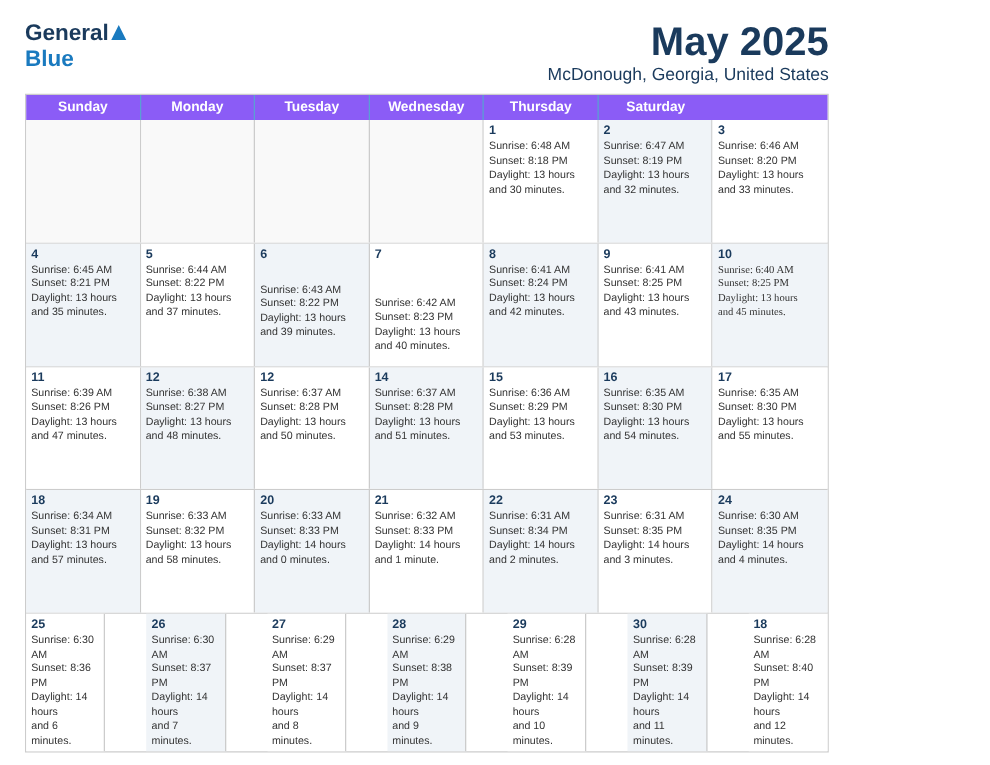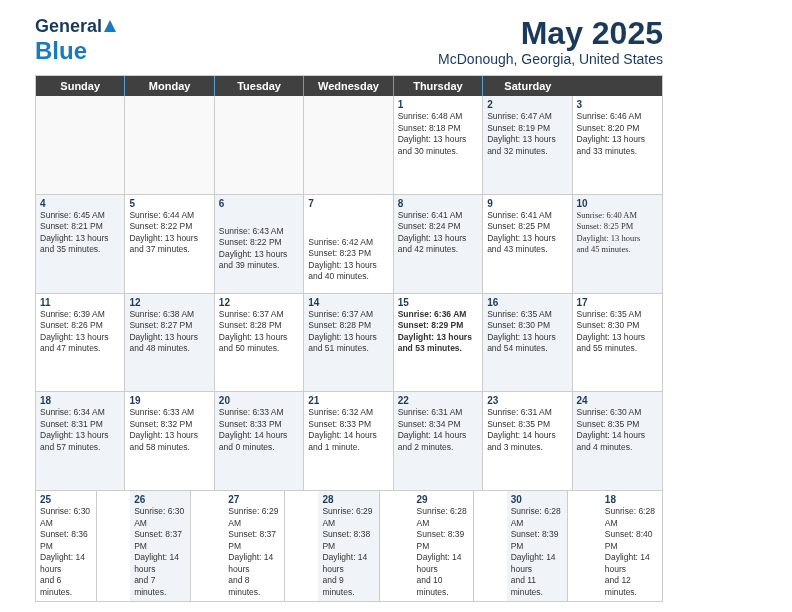--- a/index.html
+++ b/index.html
@@ -6,21 +6,21 @@
     body {
       font-family: Arial, sans-serif;
       background: #fff;
       width: 792px;
       height: 612px;
       overflow: hidden;
     }
     .page {
       width: 683px;
       height: 612px;
-      padding: 16px 20px 10px 35px;
+      padding: 16px 20px 10px 20px;
       display: flex;
       flex-direction: column;
     }
     .header {
       display: flex;
       justify-content: space-between;
       align-items: flex-start;
       margin-bottom: 8px;
     }
     .logo {
@@ -43,21 +43,21 @@
     }
     .calendar {
       flex: 1;
       display: flex;
       flex-direction: column;
       border: 1px solid #ccc;
     }
     .cal-header {
       display: grid;
       grid-template-columns: repeat(7, 1fr);
-      background: #404040;
+      background: #8b5cf6;
     }
     .cal-header-cell {
       color: #fff;
       font-size: 11px;
       font-weight: bold;
       text-align: center;
       padding: 4px 2px;
       border-right: 1px solid #5a9fd4;
     }
     .cal-header-cell:last-child { border-right: none; }
@@ -102,21 +102,21 @@
 
 <div class="page">
   <div class="header">
     <div class="logo">
       <span style="display:flex;align-items:center;">
         <span style="font-size:18px;font-weight:bold;color:#1a3a5c;">General</span>
         <svg width="14" height="14" viewBox="0 0 14 14" style="margin-left:1px;margin-top:-2px;">
           <polygon points="7,1 13,13 1,13" fill="#1a7abf"></polygon>
         </svg>
       </span>
-      <span style="font-size:24px;font-weight:bold;color:#1a7abf;">Blue</span>
+      <span style="font-size:18px;font-weight:bold;color:#1a7abf;">Blue</span>
     </div>
     <div class="title-area">
       <div class="title-month">May 2025</div>
       <div class="title-location">McDonough, Georgia, United States</div>
     </div>
   </div>
 
   <div class="calendar">
     <div class="cal-header">
     <div class="cal-header-cell">Sunday</div>
@@ -229,21 +229,21 @@
           </div>
           <div class="cal-cell shaded">
             <div class="day-num">14</div>
             <div class="day-info" style="white-space: pre-line;">Sunrise: 6:37 AM
 Sunset: 8:28 PM
 Daylight: 13 hours
 and 51 minutes.</div>
           </div>
           <div class="cal-cell">
             <div class="day-num">15</div>
-            <div class="day-info" style="white-space: pre-line; font-weight: bold;">Sunrise: 6:36 AM
+            <div class="day-info" style="white-space: pre-line;">Sunrise: 6:36 AM
 Sunset: 8:29 PM
 Daylight: 13 hours
 and 53 minutes.</div>
           </div>
           <div class="cal-cell shaded">
             <div class="day-num">16</div>
             <div class="day-info" style="white-space: pre-line;">Sunrise: 6:35 AM
 Sunset: 8:30 PM
 Daylight: 13 hours
 and 54 minutes.</div>

